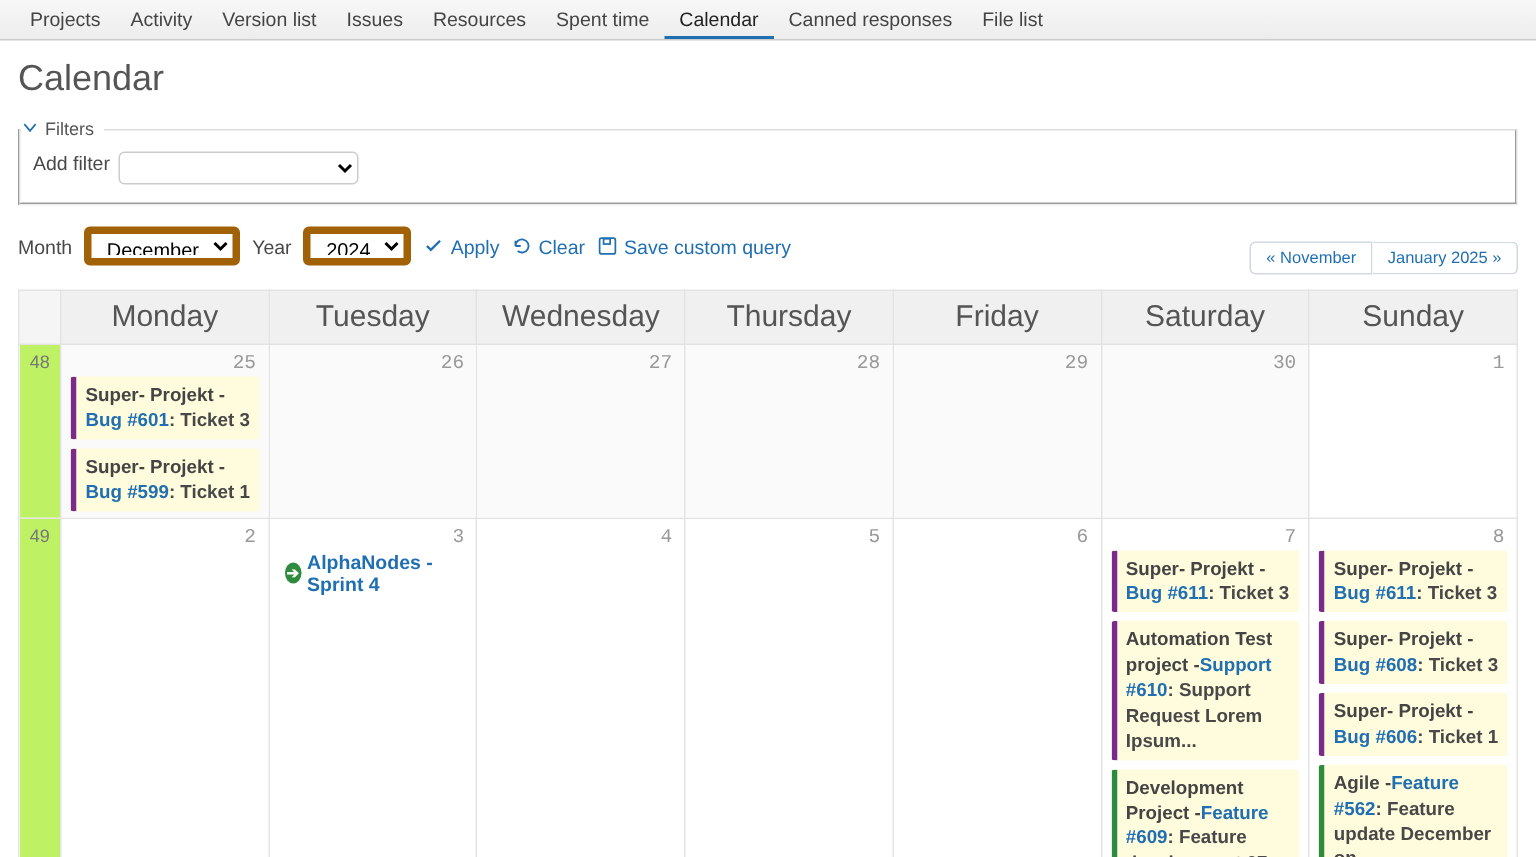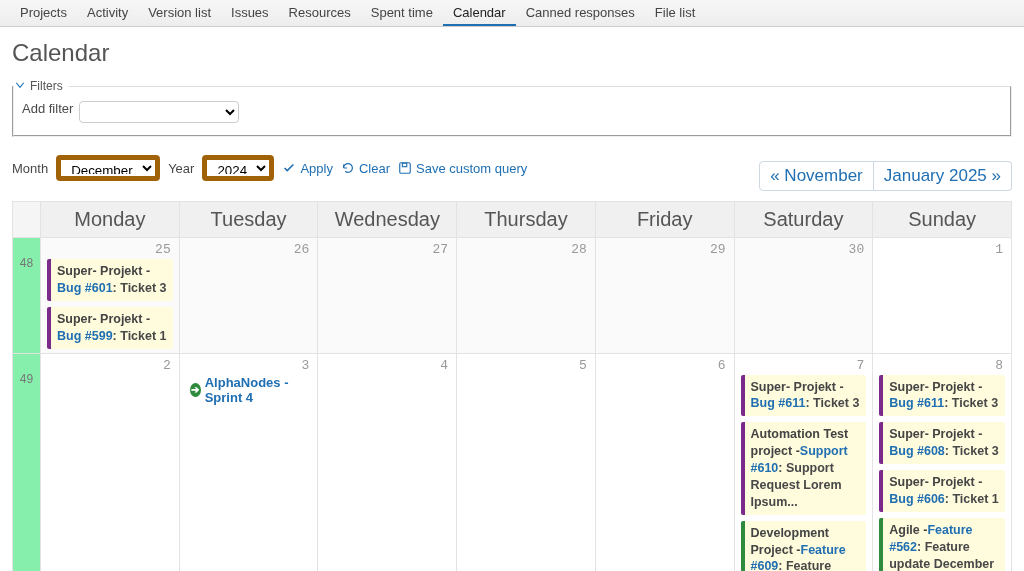--- a/index.html
+++ b/index.html
@@ -21,31 +21,31 @@
   input[type="checkbox"] { accent-color: #2469b3; }
   select.operator { width: 100px; height: 24px; border: 1px solid #ccc; border-radius: 4px; background: #fff; padding: 2px 6px; margin-left: 170px; }
   .addfilter { display: flex; gap: 6px; }
   .addfilter select { width: 160px; height: 22px; border: 1px solid #ccc; border-radius: 4px; background:#fff; }
 
   .toolbar { display: flex; align-items: center; gap: 8px; padding: 0 12px 10px; }
   .toolbar select { height: 26px; border: 5px solid #a16207; border-radius: 4px; padding: 2px 6px; background:#fff; }
   .toolbar .spacer { flex: 1; }
   .btn-link { display: inline-flex; align-items: center; gap: 4px; color:#1f6fb2; cursor:pointer; font-size: 13px; }
   .nav-buttons { display: flex; }
-  .nav-buttons .nb { border: 1px solid #cfd8e3; padding: 4px 10px; color:#1f6fb2; background:#fff; cursor:pointer; font-size: 17px; margin-top: 16px; }
+  .nav-buttons .nb { border: 1px solid #cfd8e3; padding: 4px 10px; color:#1f6fb2; background:#fff; cursor:pointer; font-size: 11px; margin-top: 16px; }
   .nav-buttons .nb:first-child { border-radius: 4px 0 0 4px; }
   .nav-buttons .nb:last-child { border-radius: 0 4px 4px 0; border-left: none; }
 
   
   .calendar-wrap { padding: 0 12px 12px; }
   table.cal { width: 100%; border-collapse: collapse; table-layout: fixed; }
   table.cal th.wk { width: 28px; background: #f5f5f5; border: 1px solid #e3e3e3; }
   table.cal th { background: #f0f0f0; border: 1px solid #e3e3e3; padding: 6px 4px; font-weight: 400; color:#555; font-size: 20px; }
   table.cal td { border: 1px solid #e3e3e3; vertical-align: top; height: 110px; padding: 0; position: relative; }
-  table.cal td.wkcell { background: #86efac; text-align: center; font-size: 12px; color:#777; vertical-align: top; padding-top:18px; }
+  table.cal td.wkcell { background: #bef264; text-align: center; font-size: 12px; color:#777; vertical-align: top; padding-top:4px; }
   .daynum { text-align: right; padding: 4px 8px 2px; color:#999; font-size: 13px; font-family: Liberation Mono, monospace; }
   td.outmonth { background: #fafafa; }
   .events { padding: 0 6px 4px; display: flex; flex-direction: column; gap: 6px; font-weight: bold; }
   .event { border-left: 4px solid #888; background:#fffbdd; border-radius: 2px; padding: 4px 6px; font-size: 12.5px; line-height: 1.35; cursor:pointer; }
   .event.bug   { border-left-color: #7a2a8a; }
   .event.support{ border-left-color: #7a2a8a; }
   .event.feature{ border-left-color: #2e8b3d; }
   .event .proj { color:#444; }
   .event .type { color:#1f6fb2; }
   .event .tick { color:#1f6fb2; }

